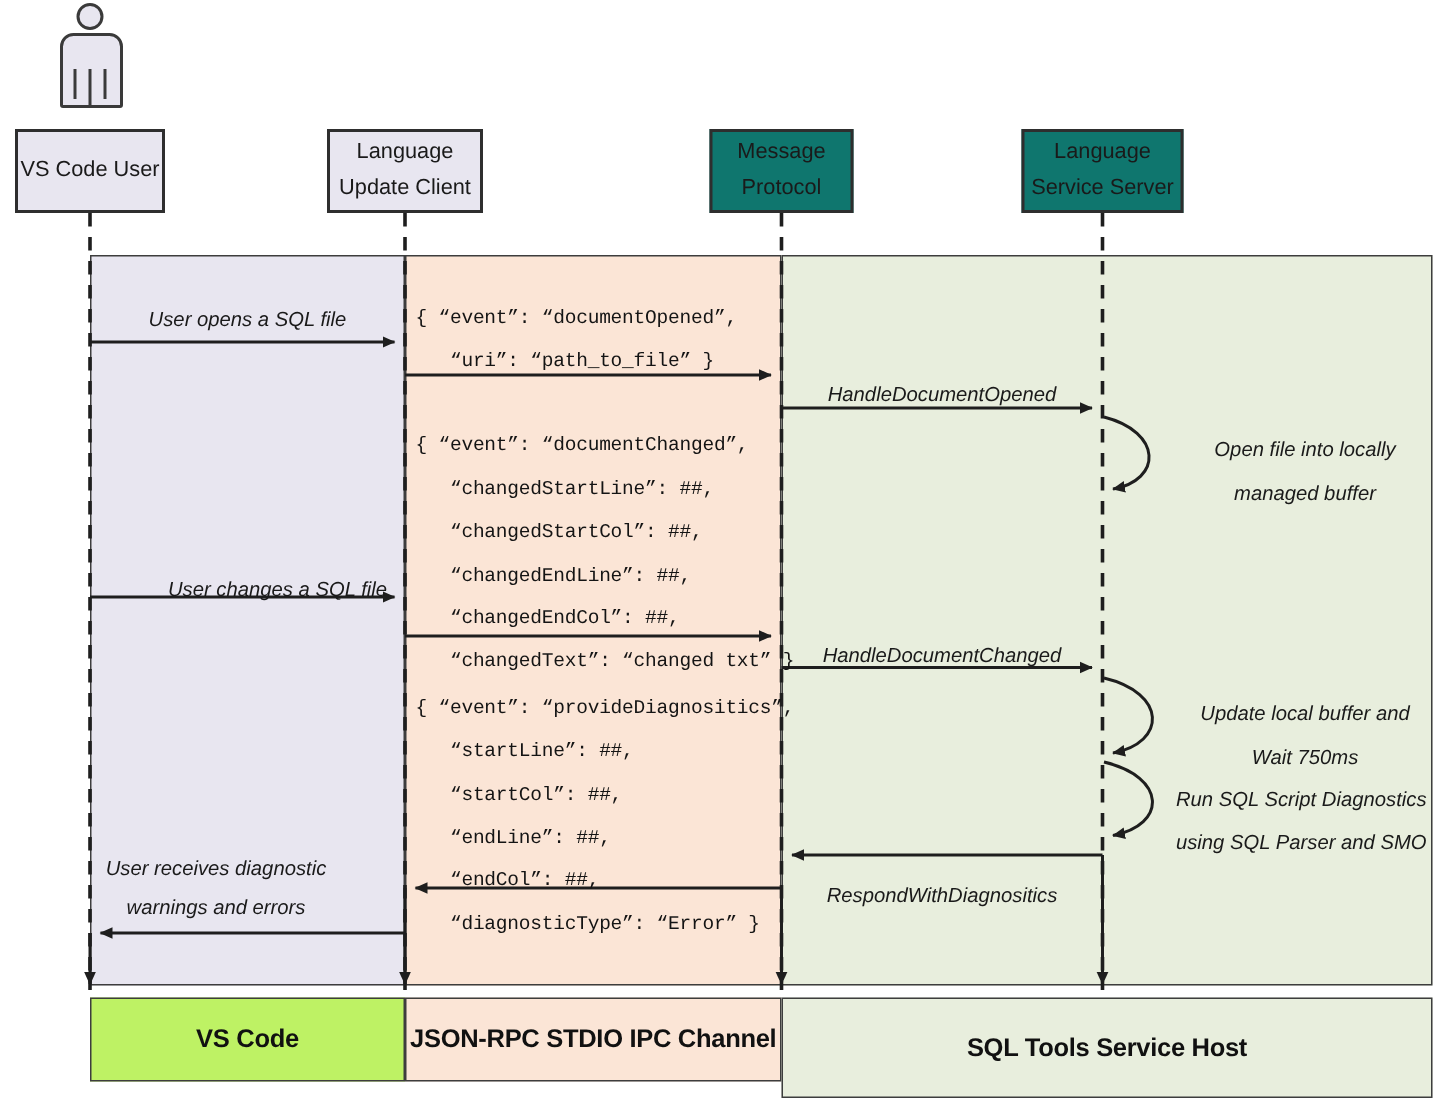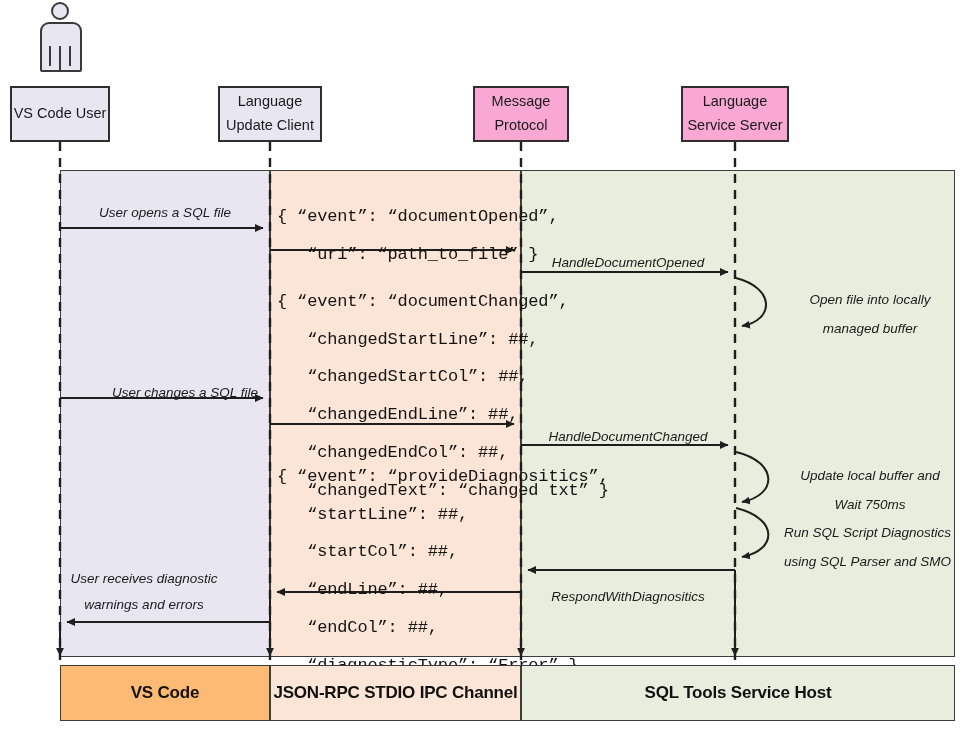--- a/index.html
+++ b/index.html
@@ -78,21 +78,21 @@
     display: flex;
     flex-direction: column;
     align-items: center;
     justify-content: center;
     font-size: 14.5px;
     color: #1a1a1a;
     line-height: 1.65;
     text-align: center;
   }
   .pbox.lav  { background: #e8e6f0; }
-  .pbox.grn  { background: #f9a8d4; }
+  .pbox.grn  { background: #0f766e; }
   
   .band {
     position: absolute;
     border: 1.5px solid #3d3d3d;
     box-sizing: border-box;
   }
   .band.lav { background: #e8e6f0; }
   .band.org { background: #fbe5d6; }
   .band.grn { background: #e8eedd; }
   
@@ -101,37 +101,37 @@
     border: 1.5px solid #3d3d3d;
     box-sizing: border-box;
     display: flex;
     align-items: center;
     justify-content: center;
     font-weight: bold;
     font-size: 17px;
     color: #111;
     letter-spacing: -0.2px;
   }
-  .fbox.lav { background: #fdba74; }
+  .fbox.lav { background: #bef264; }
   .fbox.org { background: #fbe5d6; }
   .fbox.grn { background: #e8eedd; }
   
   .msglabel {
     position: absolute;
     font-style: italic;
     font-size: 13.5px;
     color: #1a1a1a;
     white-space: nowrap;
     text-align: center;
     line-height: 1.95;
   }
   .jsonblock {
     position: absolute;
     font-family: "Liberation Mono", "DejaVu Sans Mono", monospace;
-    font-size: 17px;
+    font-size: 13px;
     color: #141414;
     white-space: pre;
     line-height: 2.22;
     letter-spacing: -0.15px;
   }
   .noteblock {
     position: absolute;
     font-style: italic;
     font-size: 13.5px;
     color: #1a1a1a;
@@ -275,17 +275,17 @@
     <div>Run SQL Script Diagnostics</div>
     <div>using SQL Parser and SMO</div>
   </div>
 
   <div class="fbox lav" style="left:60px; top:665px; width:210px; height:56px;">
     <span>VS Code</span>
   </div>
   <div class="fbox org" style="left:270px; top:665px; width:251px; height:56px;">
     <span>JSON-RPC STDIO IPC Channel</span>
   </div>
-  <div class="fbox grn" style="left:521px; top:665px; width:434px; height:56px;">
+  <div class="fbox grn" style="left:521px; top:665px; width:434px; height:67px;">
     <span>SQL Tools Service Host</span>
   </div>
 
 </div>
 
 </body></html>

